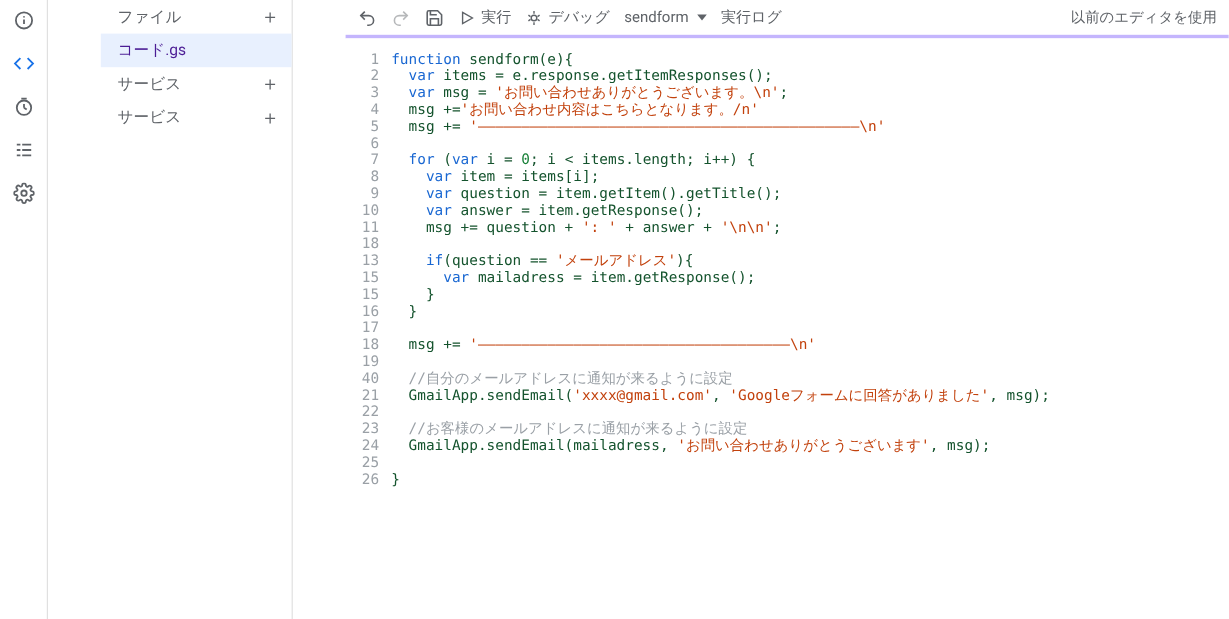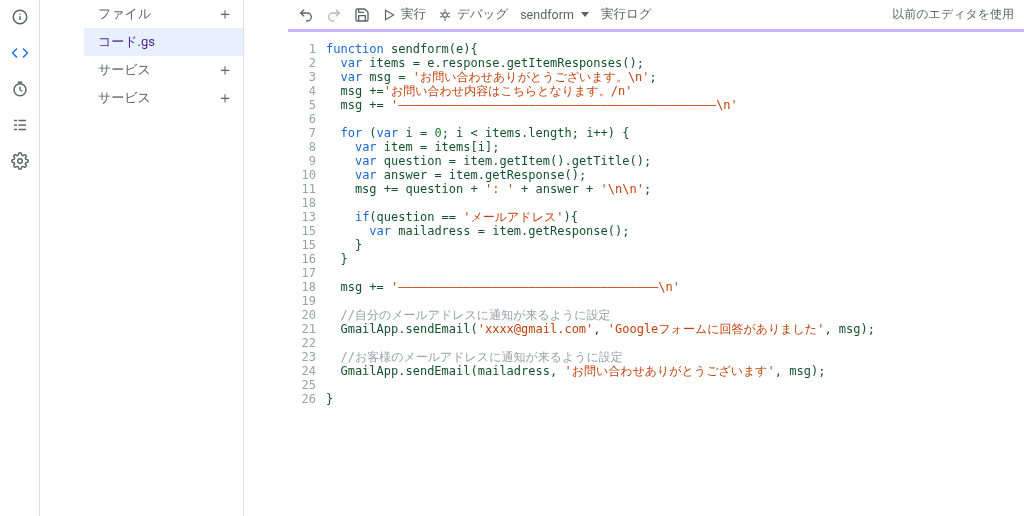--- a/index.html
+++ b/index.html
@@ -163,21 +163,21 @@
           <div style="height: 14px;">10</div>
           <div style="height: 14px;">11</div>
           <div style="height: 14px;">18</div>
           <div style="height: 14px;">13</div>
           <div style="height: 14px;">15</div>
           <div style="height: 14px;">15</div>
           <div style="height: 14px;">16</div>
           <div style="height: 14px;">17</div>
           <div style="height: 14px;">18</div>
           <div style="height: 14px;">19</div>
-          <div style="height: 14px;">20</div>
+          <div style="height: 14px;">40</div>
           <div style="height: 14px;">21</div>
           <div style="height: 14px;">22</div>
           <div style="height: 14px;">23</div>
           <div style="height: 14px;">24</div>
           <div style="height: 14px;">25</div>
           <div style="height: 14px;">26</div>
         </div>
       <div class="code" id="code"><div class="line"><span class="tok-kw">function</span><span class="tok-id"> sendform(e){</span></div><div class="line"><span class="tok-id">  </span><span class="tok-kw">var</span><span class="tok-id"> items = e.response.getItemResponses();</span></div><div class="line"><span class="tok-id">  </span><span class="tok-kw">var</span><span class="tok-id"> msg = </span><span class="tok-str">'お問い合わせありがとうございます。\n'</span><span class="tok-id">;</span></div><div class="line"><span class="tok-id">  msg +=</span><span class="tok-str">'お問い合わせ内容はこちらとなります。/n'</span></div><div class="line"><span class="tok-id">  msg += </span><span class="tok-str">'————————————————————————————————————————————\n'</span></div><div class="line"><span class="tok-id"></span></div><div class="line"><span class="tok-id">  </span><span class="tok-kw">for</span><span class="tok-id"> (</span><span class="tok-kw">var</span><span class="tok-id"> i = </span><span class="tok-num">0</span><span class="tok-id">; i &lt; items.length; i++) {</span></div><div class="line"><span class="tok-id">    </span><span class="tok-kw">var</span><span class="tok-id"> item = items[i];</span></div><div class="line"><span class="tok-id">    </span><span class="tok-kw">var</span><span class="tok-id"> question = item.getItem().getTitle();</span></div><div class="line"><span class="tok-id">    </span><span class="tok-kw">var</span><span class="tok-id"> answer = item.getResponse();</span></div><div class="line"><span class="tok-id">    msg += question + </span><span class="tok-str">': '</span><span class="tok-id"> + answer + </span><span class="tok-str">'\n\n'</span><span class="tok-id">;</span></div><div class="line"><span class="tok-id"></span></div><div class="line"><span class="tok-id">    </span><span class="tok-kw">if</span><span class="tok-id">(question == </span><span class="tok-str">'メールアドレス'</span><span class="tok-id">){</span></div><div class="line"><span class="tok-id">      </span><span class="tok-kw">var</span><span class="tok-id"> mailadress = item.getResponse();</span></div><div class="line"><span class="tok-id">    }</span></div><div class="line"><span class="tok-id">  }</span></div><div class="line"><span class="tok-id"></span></div><div class="line"><span class="tok-id">  msg += </span><span class="tok-str">'————————————————————————————————————\n'</span></div><div class="line"><span class="tok-id"></span></div><div class="line"><span class="tok-id">  </span><span class="tok-com">//自分のメールアドレスに通知が来るように設定</span></div><div class="line"><span class="tok-id">  GmailApp.sendEmail(</span><span class="tok-str">'xxxx@gmail.com'</span><span class="tok-id">, </span><span class="tok-str">'Googleフォームに回答がありました'</span><span class="tok-id">, msg);</span></div><div class="line"><span class="tok-id"></span></div><div class="line"><span class="tok-id">  </span><span class="tok-com">//お客様のメールアドレスに通知が来るように設定</span></div><div class="line"><span class="tok-id">  GmailApp.sendEmail(mailadress, </span><span class="tok-str">'お問い合わせありがとうございます'</span><span class="tok-id">, msg);</span></div><div class="line"><span class="tok-id"></span></div><div class="line"><span class="tok-id">}</span></div></div>
     </div>
 

